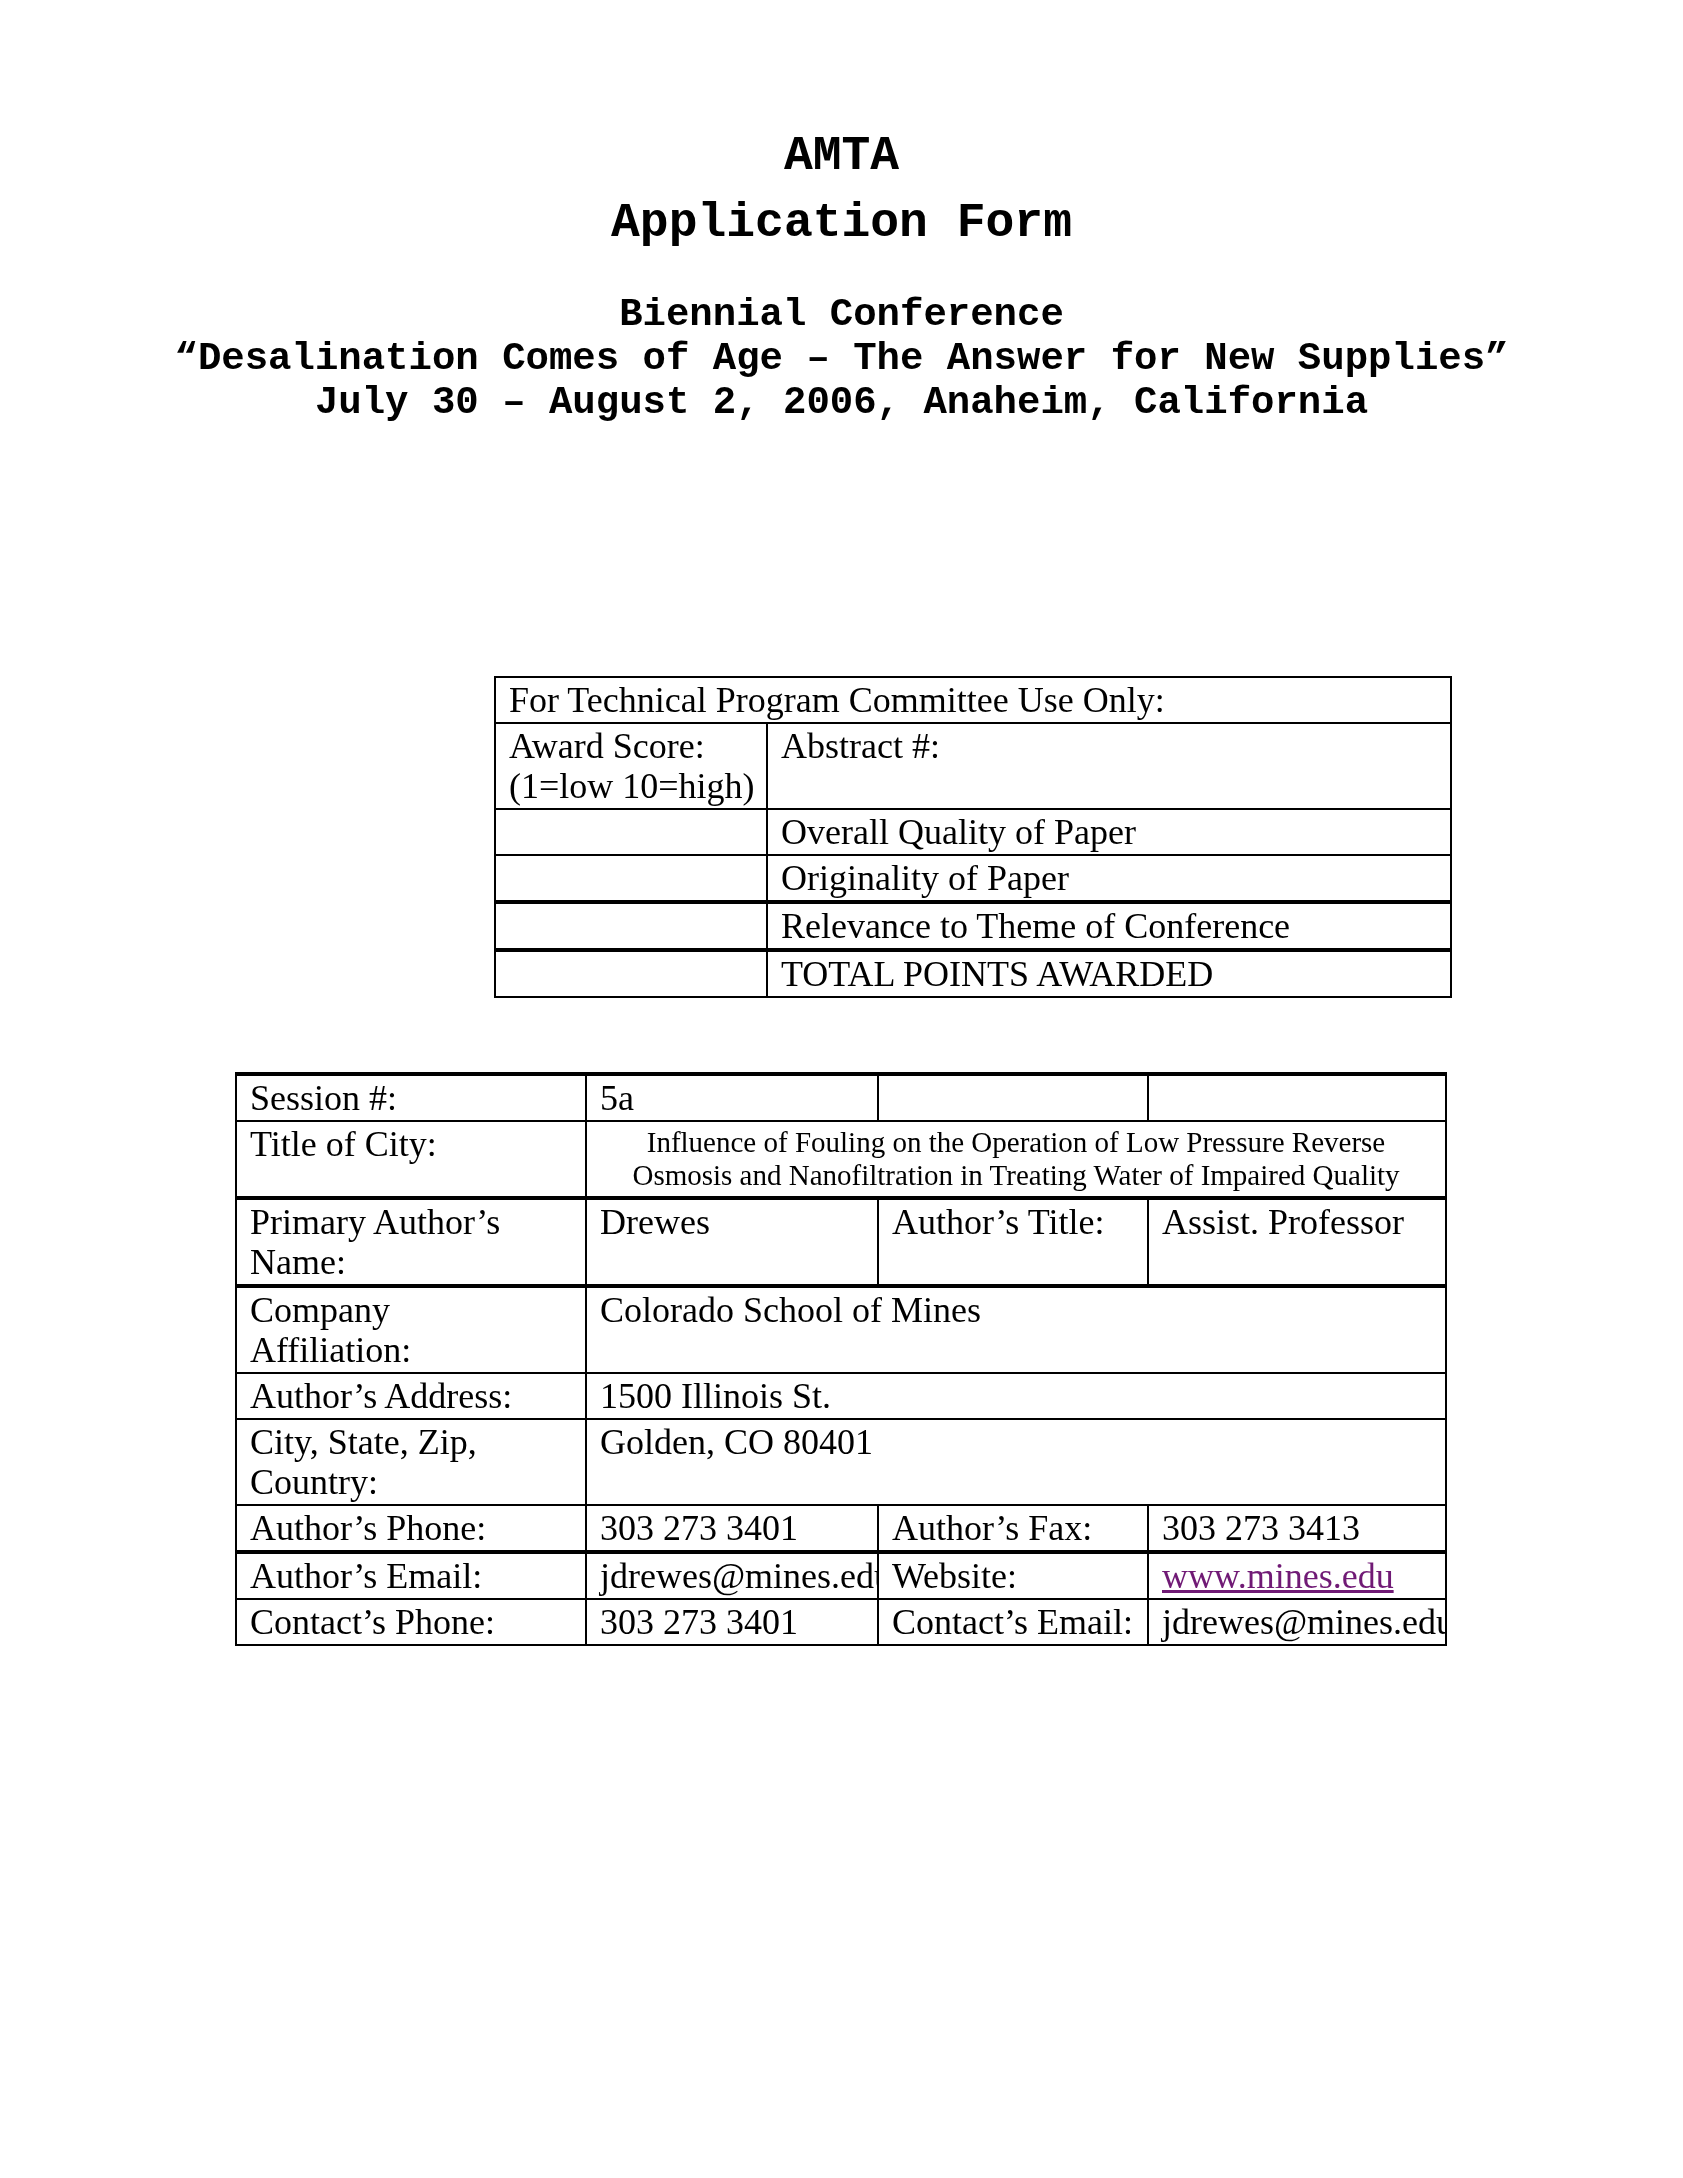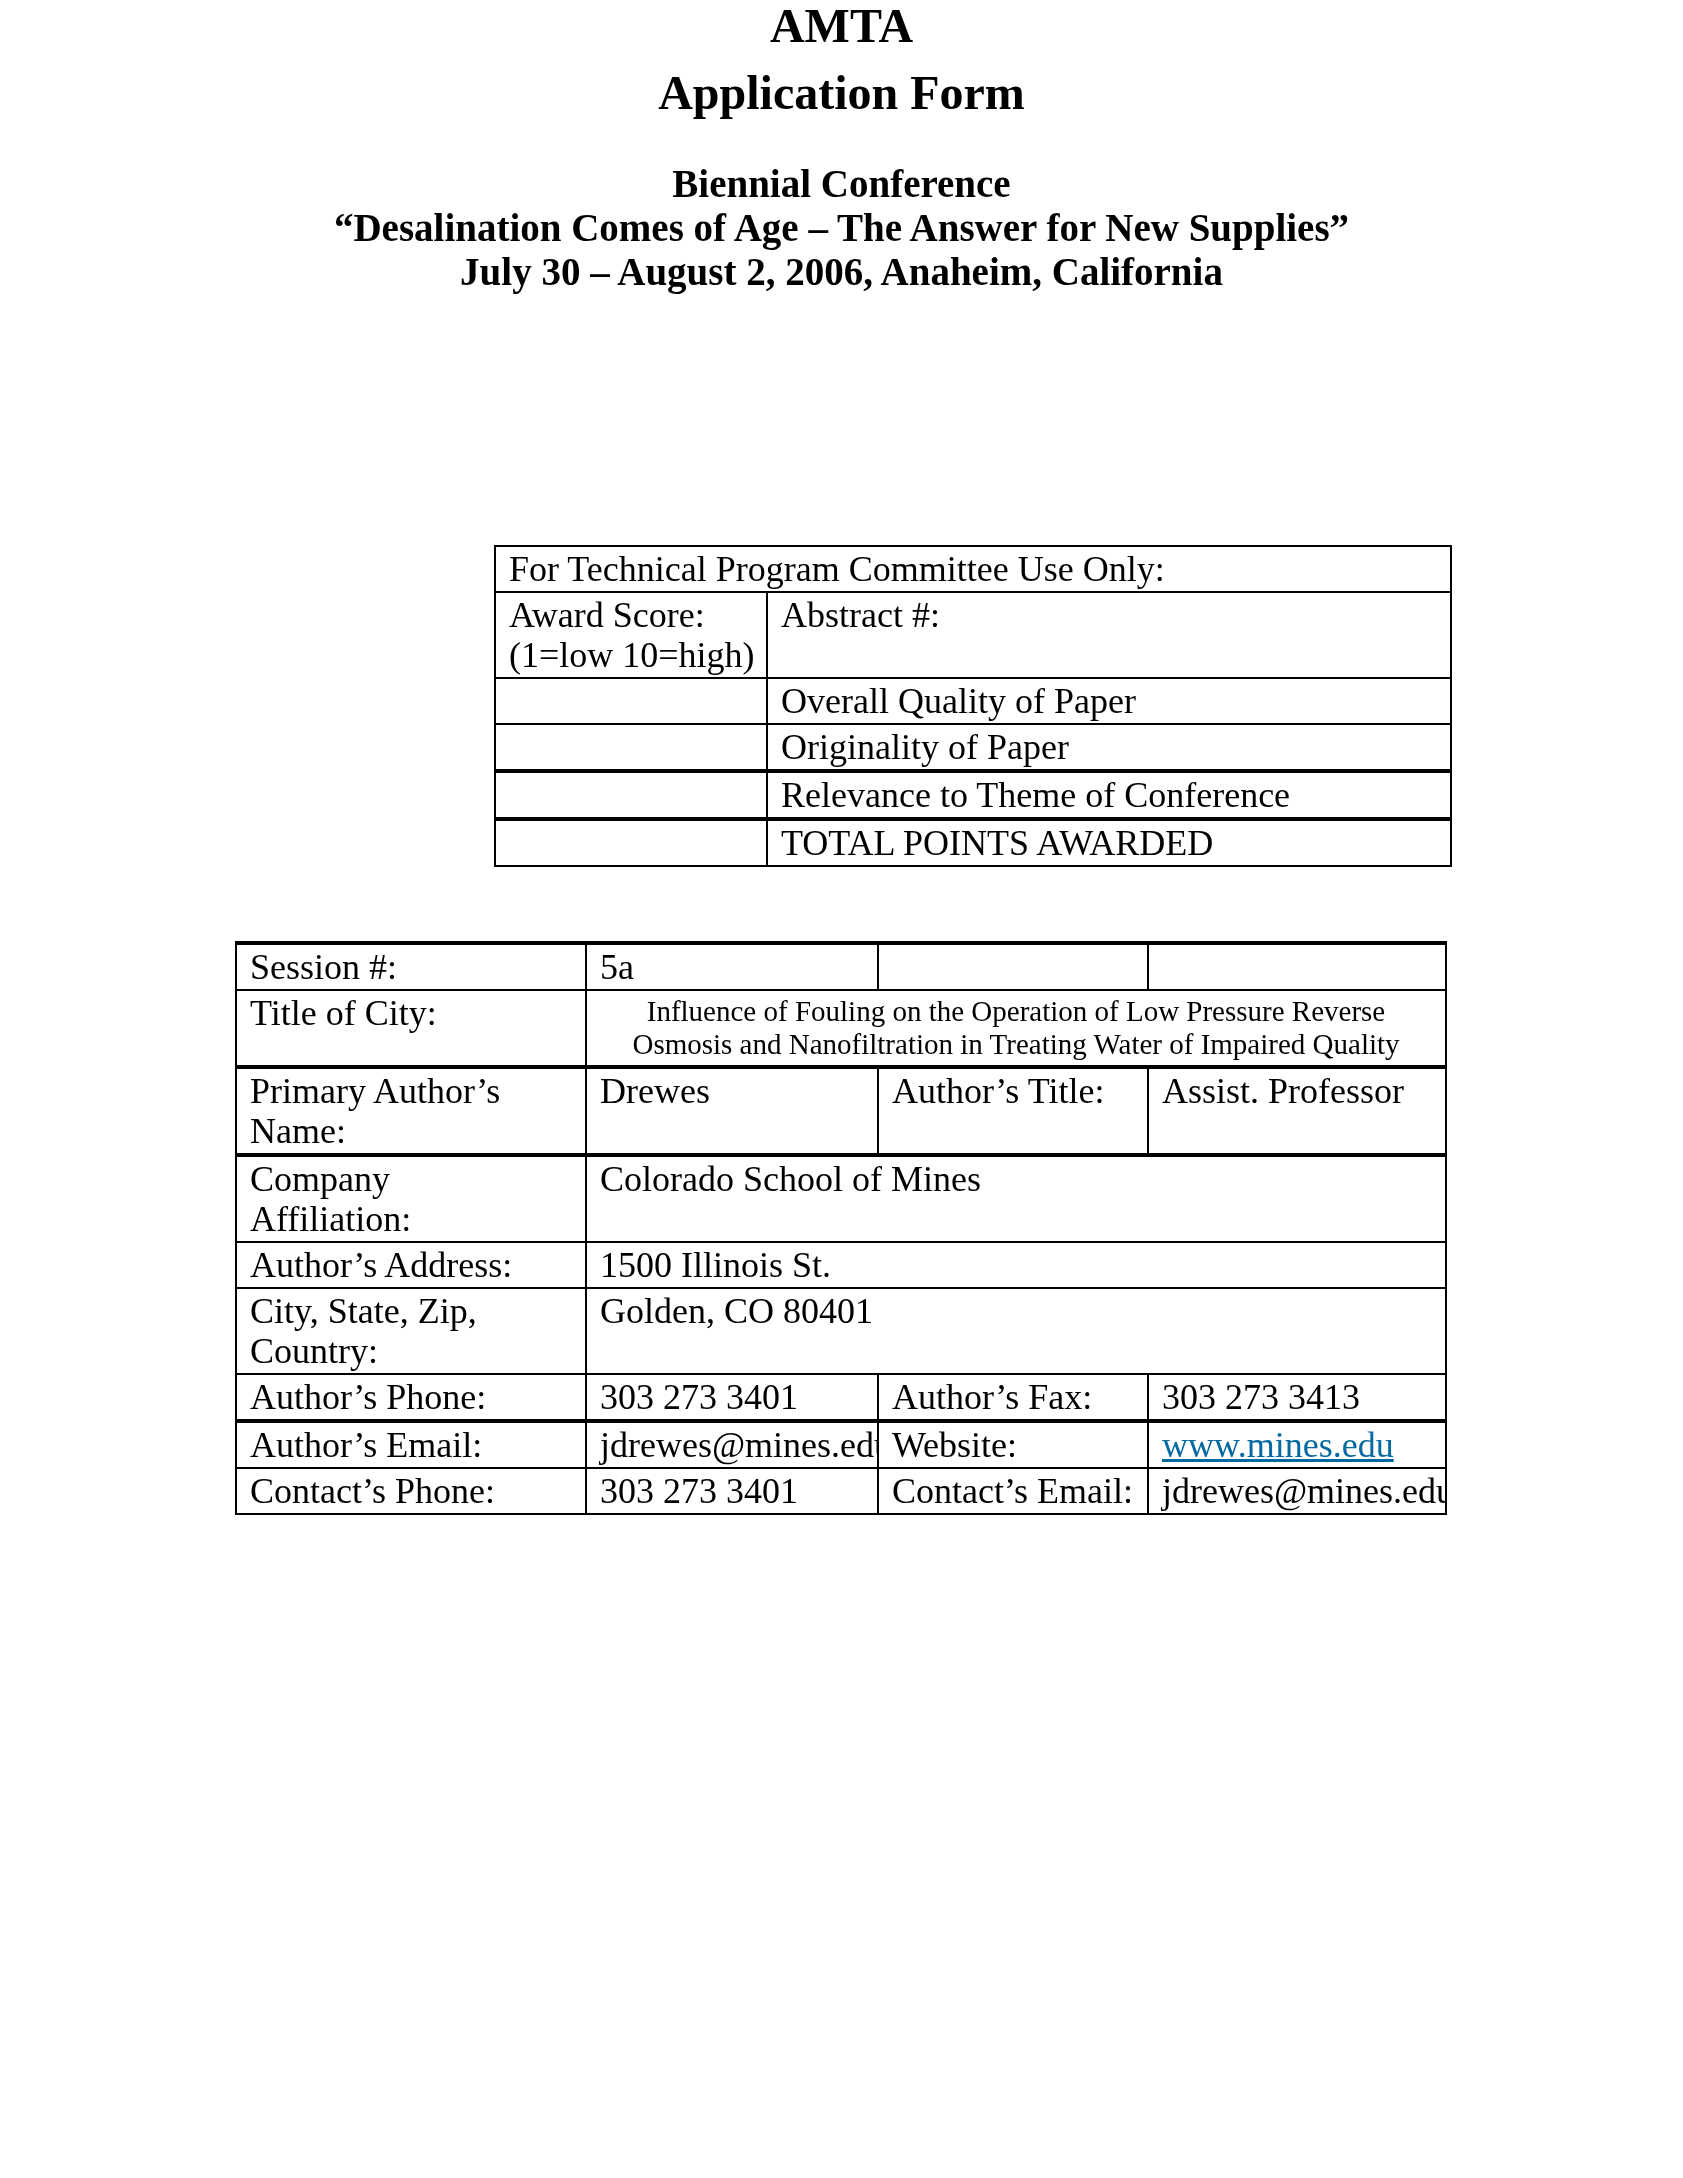--- a/index.html
+++ b/index.html
@@ -1,21 +1,21 @@
 <!DOCTYPE html>
 <html><head>
 <meta charset="utf-8">
 <style>
   html,body { margin:0; padding:0; }
   body {
     width:1683px; height:2178px; background:#ffffff; color:#000000;
     font-family:"Liberation Serif", serif;
     position:relative; overflow:hidden;
   }
-  .headings { text-align:center; }
+  .headings { padding-top:131px; text-align:center;font-family:Liberation Mono, monospace; }
   .org-title { font-size:48px; line-height:51px; font-weight:bold; margin:0; }
   .form-title { font-size:48px; line-height:51px; font-weight:bold; margin:16px 0 0 0; }
   .conf-block { margin-top:44px; font-size:39px; line-height:44px; font-weight:bold; }
 
   table { border-collapse:collapse; table-layout:fixed; }
   td {
     border:2px solid #000; vertical-align:top;
     padding:2px 8px 2px 13px;
     font-size:36px; line-height:40px;
     overflow:hidden;
@@ -27,21 +27,21 @@
   .t2 tr.first > td { border-top-width:4px; }
 
   tr.h38 { height:38px; } tr.h40 { height:40px; } tr.h42 { height:42px; }
   tr.h66 { height:65px; } tr.h78 { height:77px; } tr.h76 { height:75px; }
 
   td.label-cell { padding-right:40px; }
   td.paper-title-cell {
     text-align:center; font-size:29px; line-height:33px;
     padding:4px 8px; vertical-align:top;
   }
-  a.weblink { color:#0369a1; text-decoration:underline; cursor:pointer; }
+  a.weblink { color:#701a75; text-decoration:underline; cursor:pointer; }
 </style>
 </head>
 <body>
 
 <div class="headings">
   <div class="org-title">AMTA</div>
   <div class="form-title">Application Form</div>
   <div class="conf-block">
     <div>Biennial Conference</div>
     <div>“Desalination Comes of Age – The Answer for New Supplies”</div>

